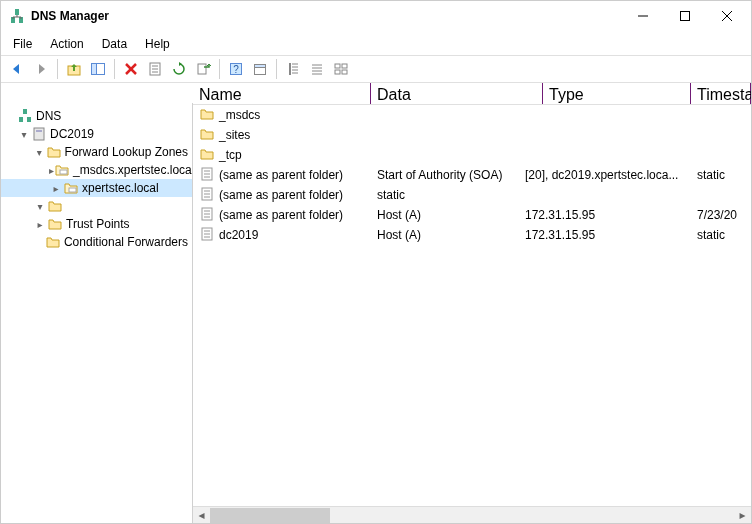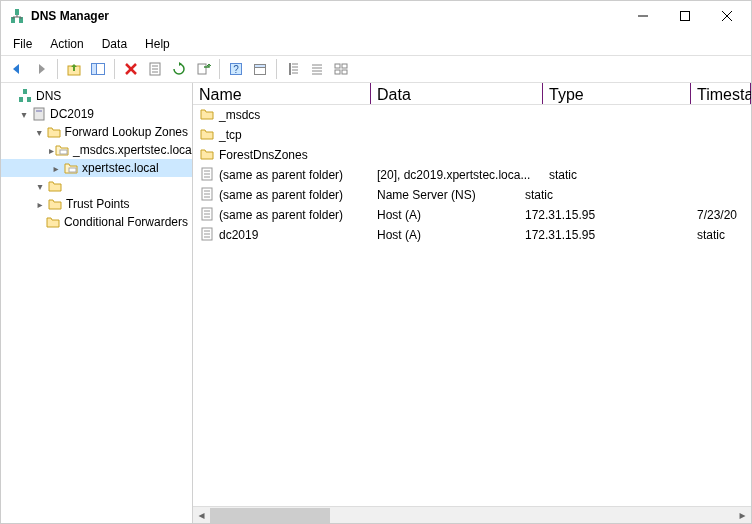--- a/index.html
+++ b/index.html
@@ -8,21 +8,21 @@
 .titlebar .app-icon { width: 16px; height: 16px; margin-right: 6px; }
 .titlebar .title { flex: 1; font-size: 12px; font-weight: bold; }
 .winbtns { display: flex; gap: 18px; margin-right: 4px; }
 .winbtn { width: 24px; height: 24px; display: flex; align-items: center; justify-content: center; font-size: 13px; }
 .menubar { display: flex; gap: 18px; padding: 4px 12px; height: 24px; align-items: flex-end; }
 .menubar span { cursor: default; }
 .toolbar { display: flex; align-items: center; gap: 4px; padding: 2px 6px; height: 28px; border-top: 1px solid #e0e0e0; border-bottom: 1px solid #e0e0e0; }
 .tbtn { width: 20px; height: 20px; display: flex; align-items: center; justify-content: center; }
 .tsep { width: 1px; height: 20px; background: #d0d0d0; margin: 0 2px; }
 .content { display: flex; height: calc(100% - 82px); }
-.tree { width: 218px; border-right: 1px solid #d0d0d0; padding: 4px 0; overflow: auto; }
+.tree { width: 218px; border-right: 1px solid #d0d0d0; padding: 4px 0; overflow: auto; margin-top: 20px; }
 .tree-item { display: flex; align-items: center; height: 18px; padding-right: 4px; white-space: nowrap; cursor: default; }
 .tree-item .expander { width: 14px; text-align: center; color: #666; font-size: 10px; }
 .tree-item .node-icon { width: 16px; height: 16px; display: flex; align-items: center; justify-content: center; margin-right: 3px; }
 .indent-0 { padding-left: 2px; }
 .indent-1 { padding-left: 16px; }
 .indent-2 { padding-left: 32px; }
 .indent-3 { padding-left: 48px; }
 .tree-item.selected { background: #cce8ff; }
 .tree-item.boxed { outline: 2px solid #c00; outline-offset: -1px; }
 .folder-icon svg, .zone-icon svg, .server-icon svg, .dns-icon svg { display: block; }
@@ -272,61 +272,61 @@
           </div>
           <div class="cell col-type"></div>
           <div class="cell col-data"></div>
           <div class="cell col-ts"></div>
         </div>
         <div class="row">
           <div class="cell name col-name">
             <span><svg width="16" height="16">
                 <path d="M2 4 h4 l1 2 h7 v7 h-12 z" fill="#ffe9a8" stroke="#c9a227"></path>
               </svg></span>
-            <span>_tcp</span>
+            <span>_sites</span>
           </div>
           <div class="cell col-type"></div>
           <div class="cell col-data"></div>
           <div class="cell col-ts"></div>
         </div>
         <div class="row">
           <div class="cell name col-name">
             <span><svg width="16" height="16">
                 <path d="M2 4 h4 l1 2 h7 v7 h-12 z" fill="#ffe9a8" stroke="#c9a227"></path>
               </svg></span>
-            <span>ForestDnsZones</span>
+            <span>_tcp</span>
           </div>
           <div class="cell col-type"></div>
           <div class="cell col-data"></div>
           <div class="cell col-ts"></div>
         </div>
         <div class="row">
           <div class="cell name col-name">
             <span><svg width="16" height="16">
                 <rect x="3" y="2" width="10" height="12" fill="#fff" stroke="#999"></rect>
                 <line x1="5" y1="5" x2="11" y2="5" stroke="#999"></line>
                 <line x1="5" y1="8" x2="11" y2="8" stroke="#999"></line>
                 <line x1="5" y1="11" x2="11" y2="11" stroke="#999"></line>
               </svg></span>
             <span>(same as parent folder)</span>
           </div>
+          <div class="cell col-type">Start of Authority (SOA)</div>
           <div class="cell col-data">[20], dc2019.xpertstec.loca...</div>
           <div class="cell col-ts">static</div>
         </div>
         <div class="row">
           <div class="cell name col-name">
             <span><svg width="16" height="16">
                 <rect x="3" y="2" width="10" height="12" fill="#fff" stroke="#999"></rect>
                 <line x1="5" y1="5" x2="11" y2="5" stroke="#999"></line>
                 <line x1="5" y1="8" x2="11" y2="8" stroke="#999"></line>
                 <line x1="5" y1="11" x2="11" y2="11" stroke="#999"></line>
               </svg></span>
             <span>(same as parent folder)</span>
           </div>
-          <div class="cell col-type">Name Server (NS)</div>
           <div class="cell col-ts">static</div>
         </div>
         <div class="row">
           <div class="cell name col-name">
             <span><svg width="16" height="16">
                 <rect x="3" y="2" width="10" height="12" fill="#fff" stroke="#999"></rect>
                 <line x1="5" y1="5" x2="11" y2="5" stroke="#999"></line>
                 <line x1="5" y1="8" x2="11" y2="8" stroke="#999"></line>
                 <line x1="5" y1="11" x2="11" y2="11" stroke="#999"></line>
               </svg></span>

